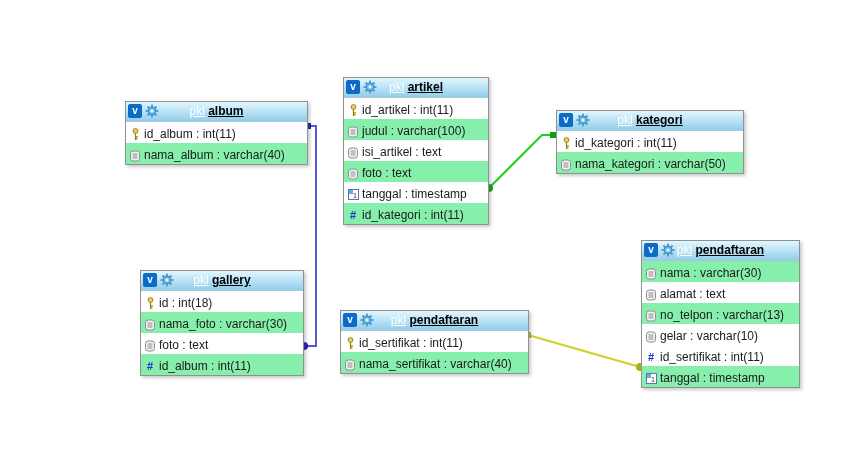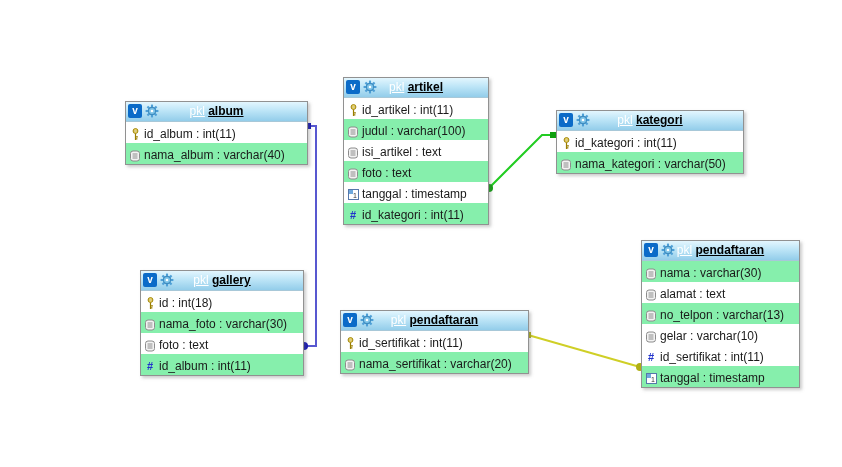--- a/index.html
+++ b/index.html
@@ -303,21 +303,21 @@
         </div>
         <div class="db-row alt">
           <span class="col-icon">
             <svg width="10" height="12" viewBox="0 0 10 12">
               <rect x="0.5" y="1" width="9" height="10" rx="2.5" fill="#f3f3f3" stroke="#8c8c8c"></rect>
               <line x1="2.5" y1="4" x2="7.5" y2="4" stroke="#8c8c8c"></line>
               <line x1="2.5" y1="6" x2="7.5" y2="6" stroke="#8c8c8c"></line>
               <line x1="2.5" y1="8" x2="7.5" y2="8" stroke="#8c8c8c"></line>
             </svg>
           </span>
-          <span class="col-label">nama_sertifikat : varchar(20)</span>
+          <span class="col-label">nama_sertifikat : varchar(40)</span>
         </div>
       </div>
       <div class="db-table" style="left: 641px; top: 240px; width: 157px;">
         <div class="db-table-header"><span class="hdr-icons">
             <span class="v-icon">v</span>
             <span class="gear-icon"><svg width="14" height="14" viewBox="0 0 12 12">
                 <g stroke="#4e9fd6" stroke-width="1.8">
                   <line x1="6" y1="0.5" x2="6" y2="3"></line>
                   <line x1="6" y1="9" x2="6" y2="11.5"></line>
                   <line x1="0.5" y1="6" x2="3" y2="6"></line>

